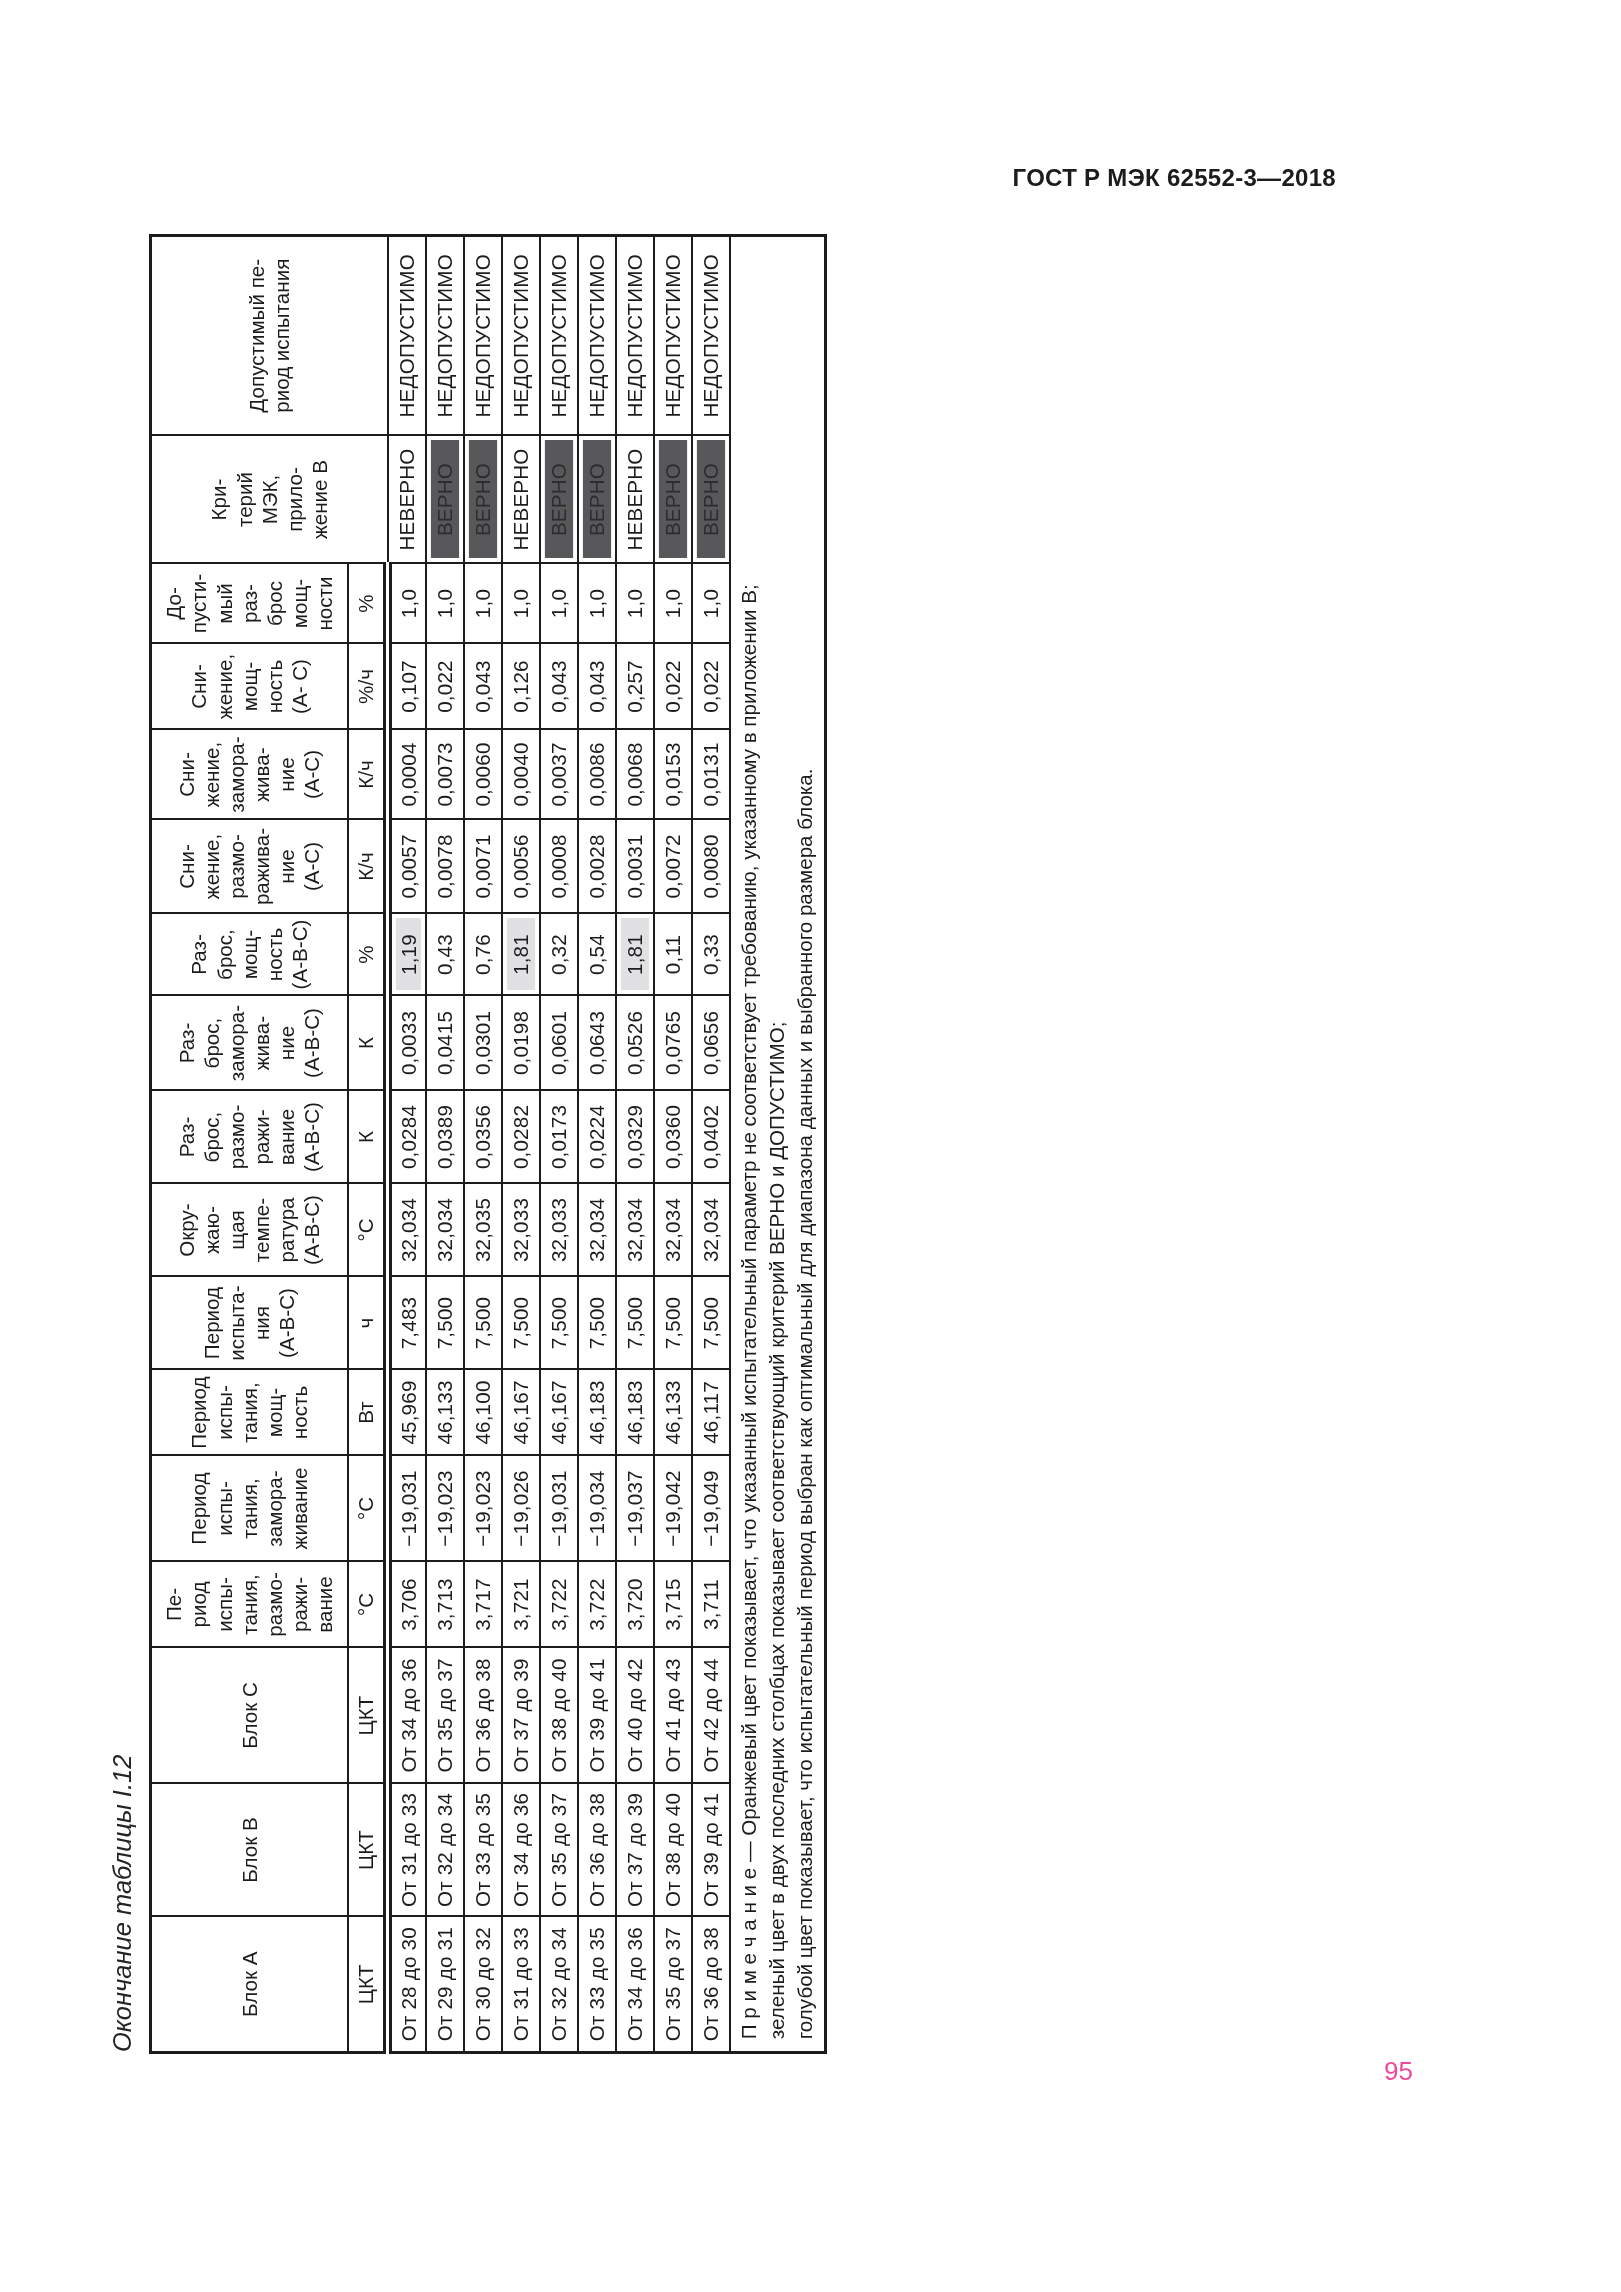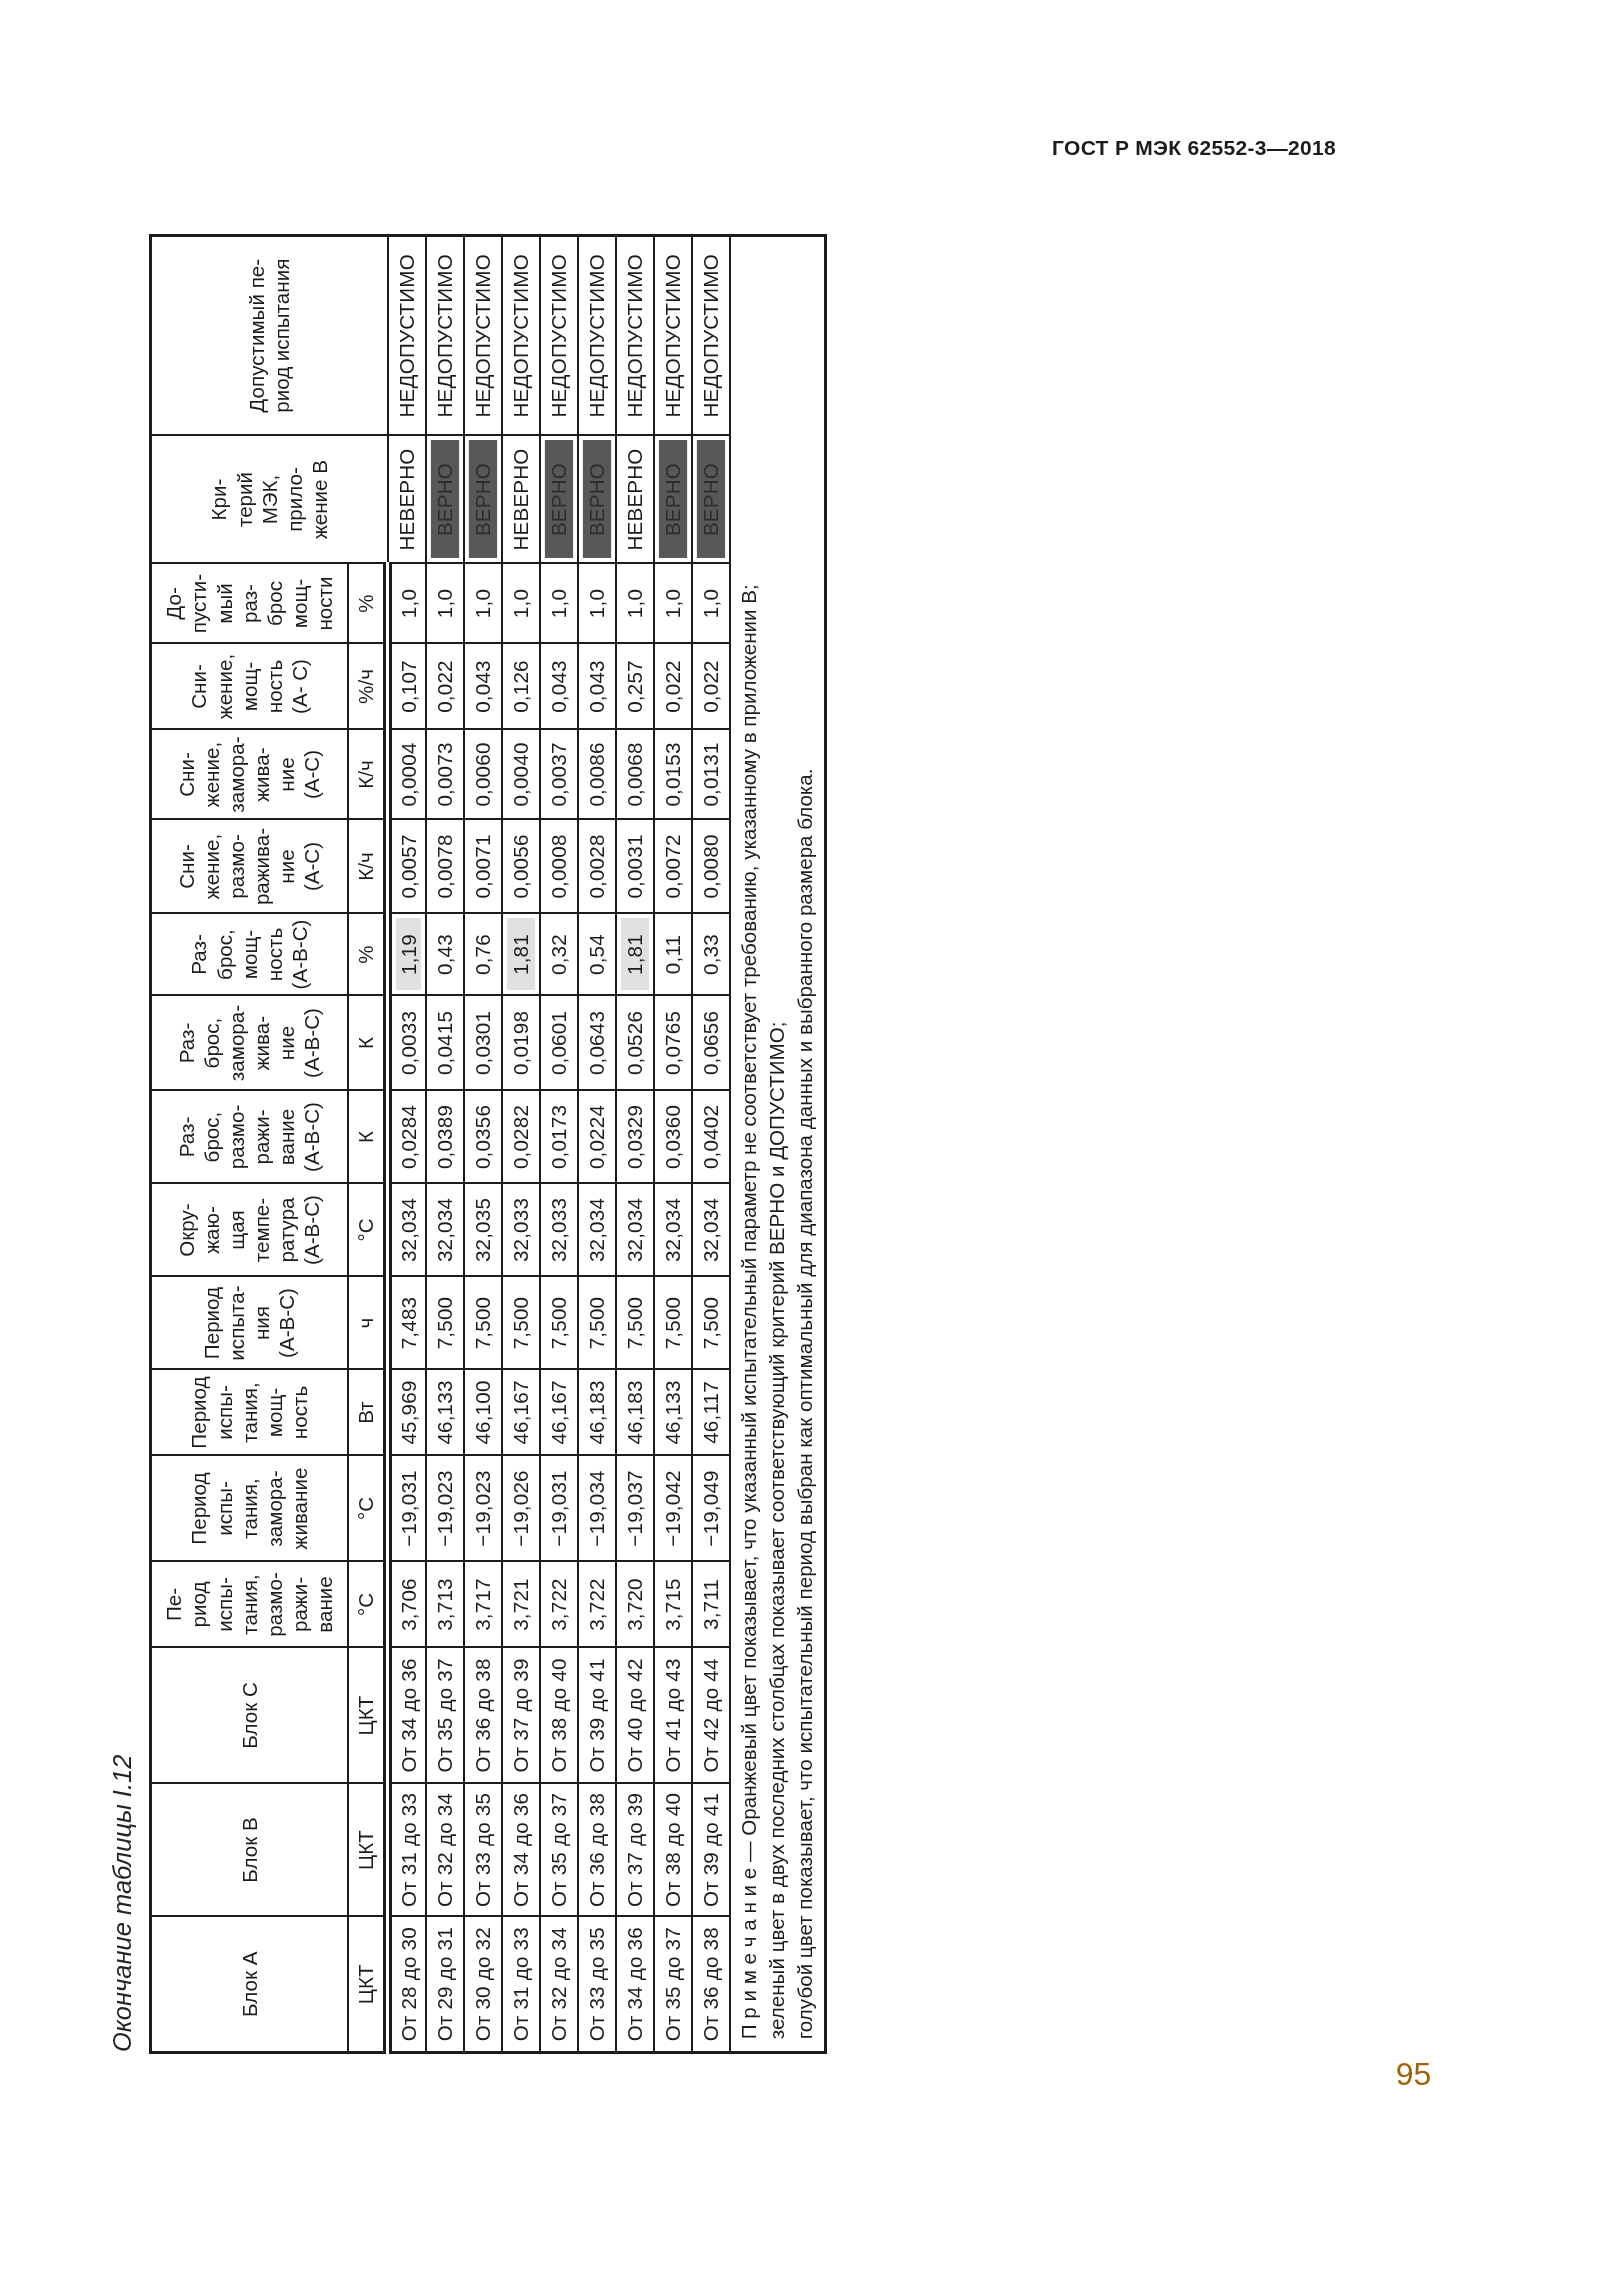--- a/index.html
+++ b/index.html
@@ -5,27 +5,27 @@
   html,body{margin:0;padding:0;background:#ffffff;}
   .page{
     position:relative;
     width:1621px;height:2293px;
     background:#ffffff;
     font-family:"Liberation Sans",sans-serif;
     color:#1c1c1e;
     overflow:hidden;
   }
   .gost-header{
-    position:absolute;top:136px;left:944px;width:392px;
-    text-align:right;font-size:21px;font-weight:bold;letter-spacing:0.3px;
+    position:absolute;top:164px;left:944px;width:392px;
+    text-align:right;font-size:24px;font-weight:bold;letter-spacing:0.3px;
     white-space:nowrap;
   }
   .page-num{
     position:absolute;left:1384px;top:2056px;width:59px;
-    font-size:32px;text-align:center;color:#a16207;
+    font-size:26px;text-align:left;color:#ec4899;
   }
   
   .rot-wrap{
     position:absolute;left:98px;top:231px;width:739px;height:1823px;
   }
   .landscape{
     position:absolute;left:0;top:0;width:1823px;height:739px;
     transform-origin:0 0;
     transform:translateY(1823px) rotate(-90deg);
   }

